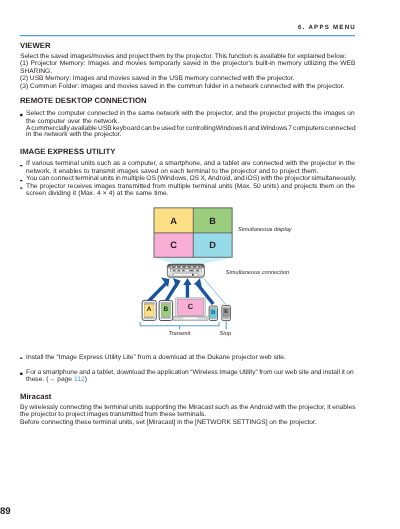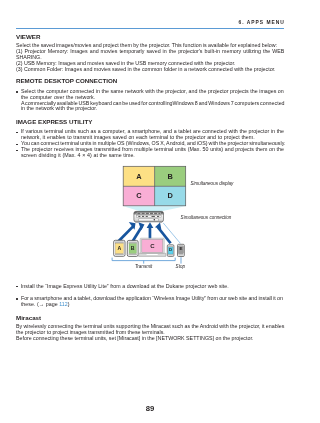--- a/index.html
+++ b/index.html
@@ -12,21 +12,21 @@
   .rule{position:absolute;left:16px;top:27.6px;width:268px;height:1px;background:#5b9bd5;}
 
   h2.sec{position:absolute;left:16px;margin:0;font-size:6.2px;font-weight:bold;
          line-height:6.2px;white-space:nowrap;}
 
   .ln{position:absolute;font-size:5.3px;line-height:5.95px;white-space:nowrap;}
   .bullet{position:absolute;width:1.4px;height:1.4px;border-radius:50%;background:#231f20;}
 
   .link{color:#3f8fcc;}
 
-  .pagenum{position:absolute;left:0;right:0;top:404.7px;text-align:center;
+  .pagenum{position:absolute;left:0;right:0;top:404.7px;
            font-size:7.7px;font-weight:bold;line-height:7.7px;}
 
   
   .fig{position:absolute;left:0;top:0;width:300px;height:423px;}
   .fig svg{position:absolute;left:0;top:0;}
   .figlabel{position:absolute;font-style:italic;font-size:4.55px;line-height:4.55px;
             white-space:nowrap;}
   .quadletter{position:absolute;font-size:7.4px;font-weight:bold;line-height:7.4px;
               text-align:center;}
   .devletter{position:absolute;font-size:5.2px;font-weight:bold;line-height:5.2px;

